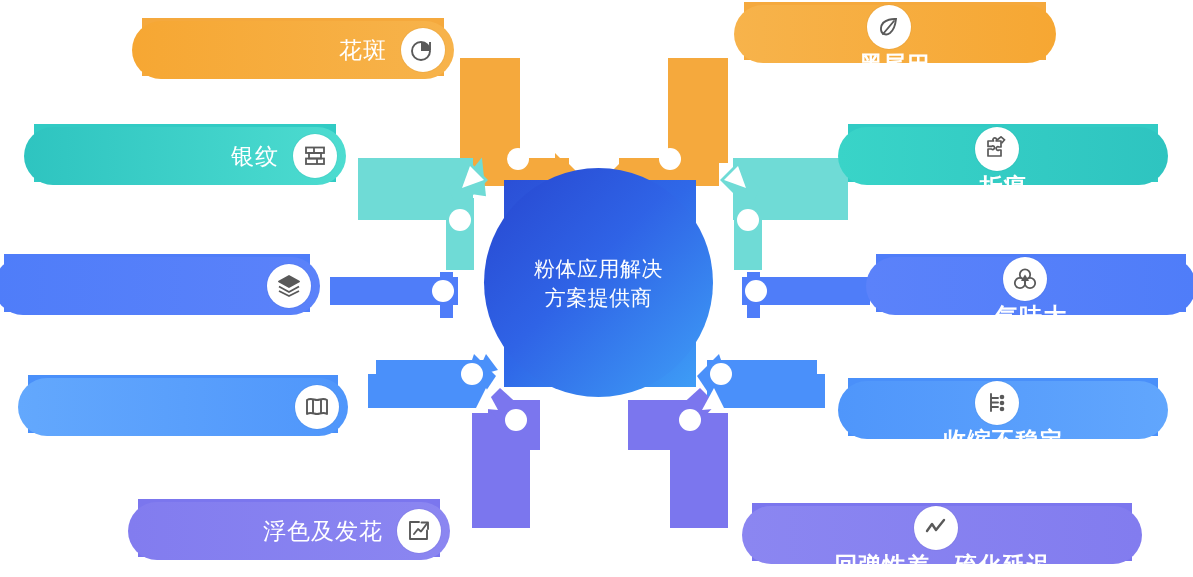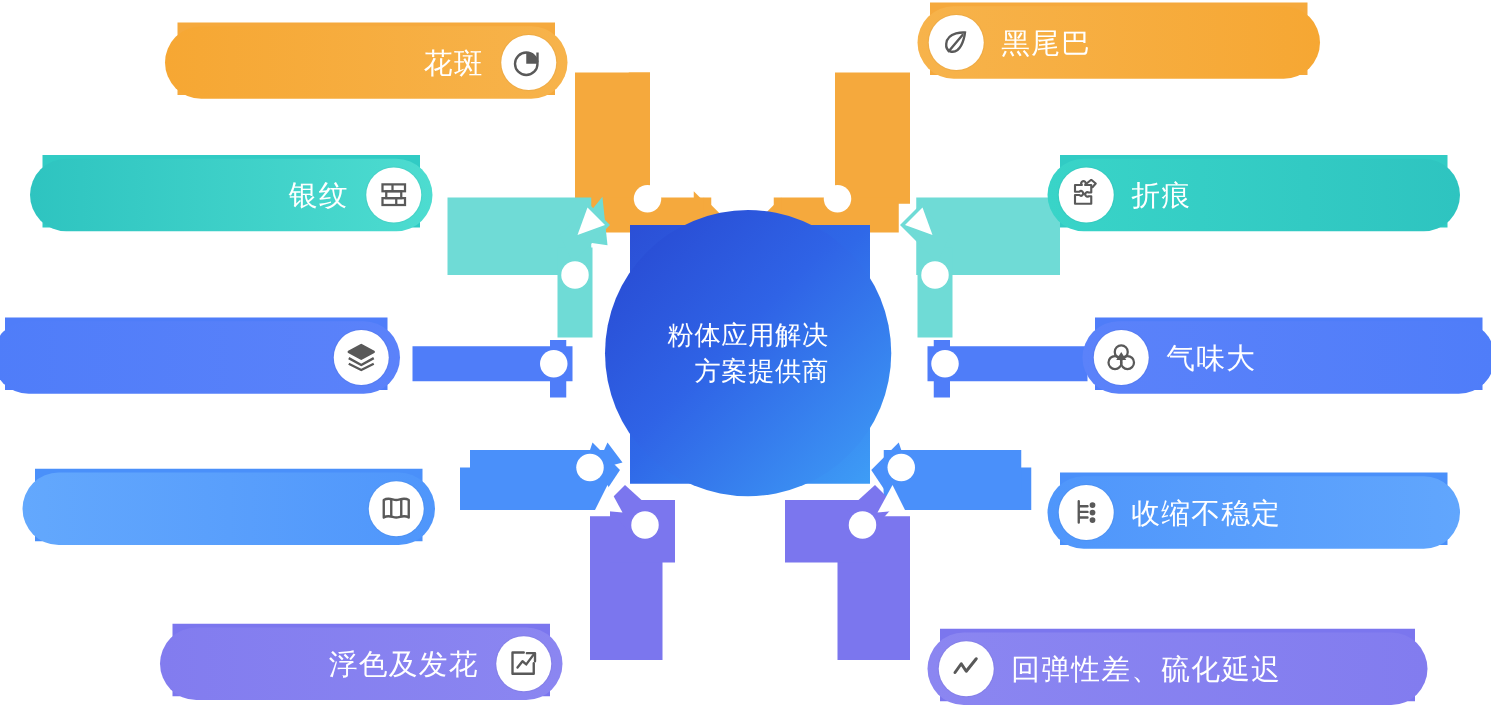--- a/index.html
+++ b/index.html
@@ -11,29 +11,29 @@
   .conn{position:absolute;}
   .conn svg{display:block;overflow:visible;}
 
   
   .center-square{position:absolute;left:504px;top:180px;width:192px;height:207px;
     background:linear-gradient(135deg,#2b4fd6 0%,#2f68e8 48%,#3e9df6 100%);}
   .center-circle{position:absolute;left:484px;top:168px;width:229px;height:229px;
     border-radius:50%;
     background:linear-gradient(135deg,#2746cf 0%,#2f63e6 45%,#3fa0f7 100%);
     display:flex;align-items:center;justify-content:center;}
-  .center-text{color:#ffffff;font-size:21px;line-height:29px;text-align:right;
+  .center-text{color:#ffffff;font-size:21px;line-height:29px;text-align:center;
     letter-spacing:.5px;white-space:pre-line;}
 
   
   .node{position:absolute;height:64px;}
   .node .backing{position:absolute;left:10px;top:0;right:10px;height:58px;}
   .pill{position:absolute;left:0;top:3px;width:100%;height:58px;
     border-radius:32px;display:flex;align-items:center;box-sizing:border-box;}
-  .pill.right{flex-direction:row;padding-left:9px;padding-right:22px;}
+  .pill.right{flex-direction:column;padding-left:9px;padding-right:22px;font-weight:bold;}
   .pill.left{flex-direction:row-reverse;padding-right:9px;padding-left:22px;}
   .label{color:#ffffff;font-size:23px;letter-spacing:1px;white-space:nowrap;}
   .pill.right .label{margin-left:14px;}
   .pill.left .label{margin-right:14px;}
   .ico{width:44px;height:44px;border-radius:50%;background:#ffffff;
     display:flex;align-items:center;justify-content:center;flex:0 0 auto;
     box-shadow:0 0 0 1px rgba(0,0,0,.03);}
   .ico svg{display:block;}
 
   

